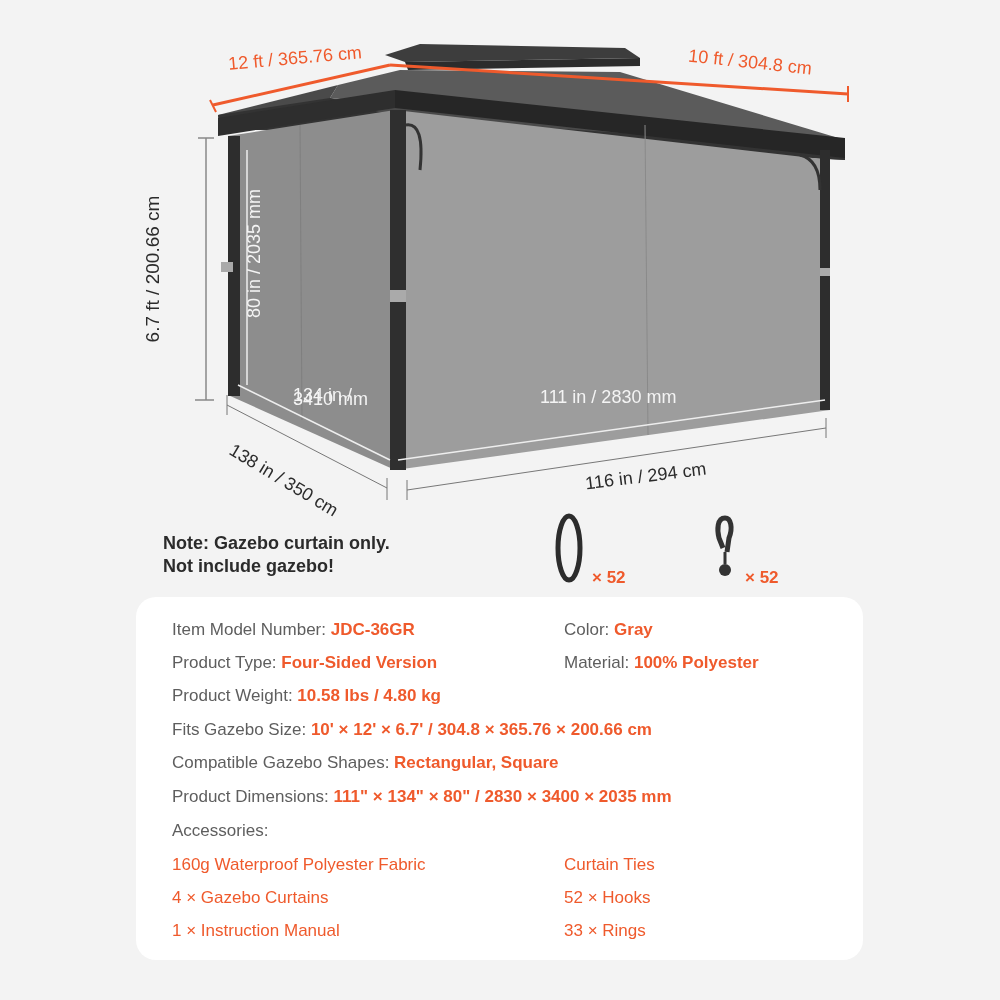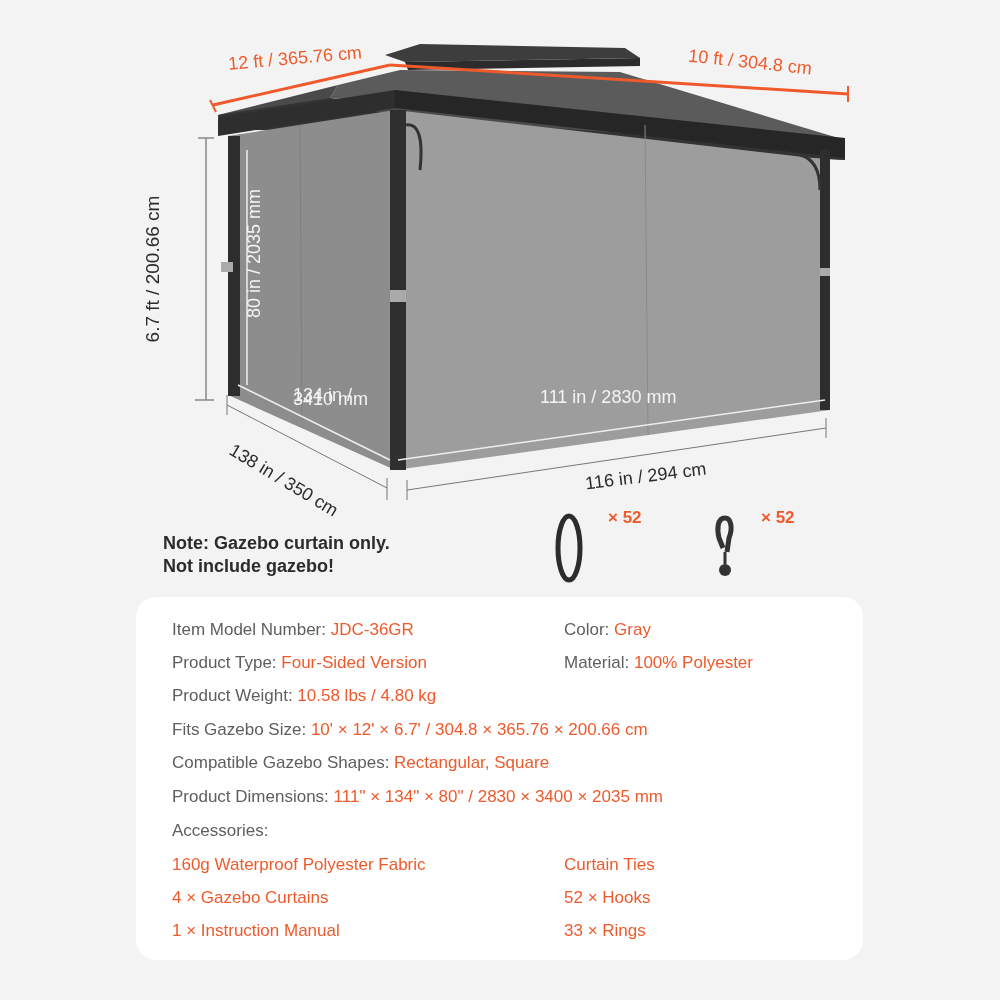--- a/index.html
+++ b/index.html
@@ -3,25 +3,25 @@
 <meta charset="utf-8">
 <style>
   * { box-sizing: border-box; margin: 0; padding: 0; }
   html, body { width: 1000px; height: 1000px; background: #f3f3f3; overflow: hidden; }
   body { position: relative; font-family: "Liberation Sans", "DejaVu Sans", sans-serif; color: #5a5a5a; }
   .stage { position: absolute; left: 0; top: 0; width: 1000px; height: 1000px; }
   .dim-label { position: absolute; font-size: 17px; white-space: nowrap; color: #2b2b2b; }
   .dim-orange { color: #ef5a2c; }
   .dim-white { color: #f4f4f4; }
   .note { position: absolute; left: 163px; top: 532px; font-size: 18px; line-height: 23px; color: #2b2b2b; font-weight: bold; }
-  .acc { position: absolute; top: 508px; display: flex; align-items: flex-start; gap: 24px; }
+  .acc { position: absolute; top: 508px; display: flex; align-items: flex-end; gap: 8px; }
   .acc .qty { color: #ef5a2c; font-weight: bold; font-size: 17px; }
   .card { position: absolute; left: 136px; top: 597px; width: 727px; height: 363px; background: #ffffff; border-radius: 20px; }
   .spec { position: absolute; font-size: 17px; white-space: nowrap; color: #5e5e5e; }
-  .spec .v { color: #ef5a2c; font-weight: normal; }
+  .spec .v { color: #ef5a2c; font-weight: bold; }
   .accs { position: absolute; font-size: 17px; color: #ef5a2c; font-weight: normal; white-space: nowrap; }
 </style>
 </head>
 <body>
 
 <div class="stage">
 
   <svg width="1000" height="600" style="position:absolute;left:0;top:0">
 
     <polygon points="385,55 420,44 625,48 640,58 405,62" fill="#3d3d3d"></polygon>

